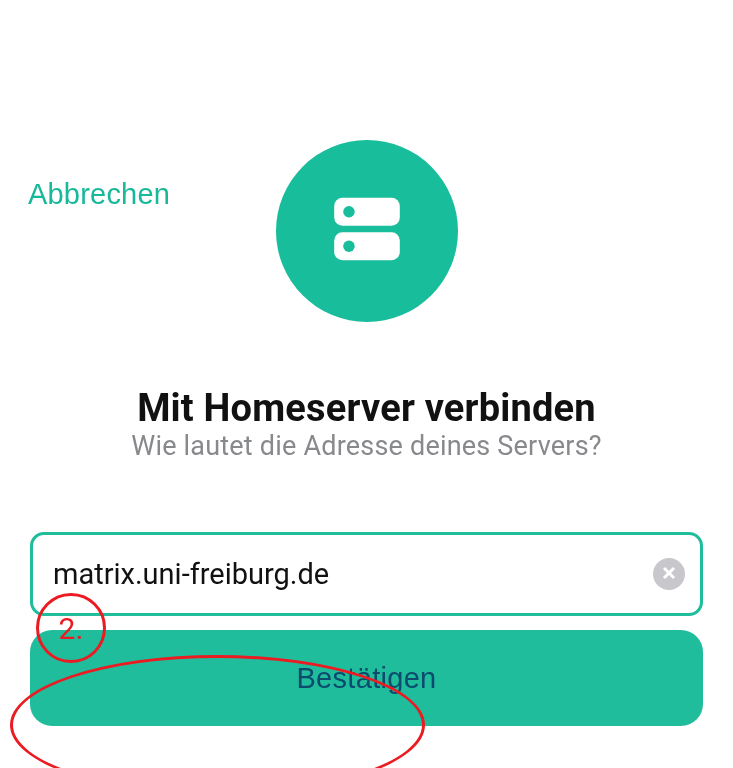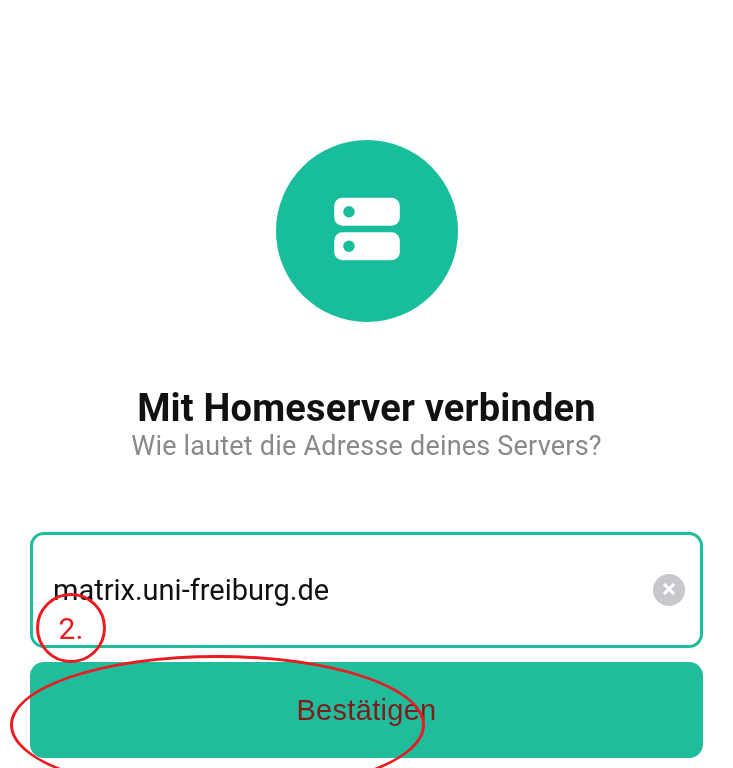--- a/index.html
+++ b/index.html
@@ -64,21 +64,21 @@
       font-weight: 400;
       color: #88898c;
       letter-spacing: 0.2px;
     }
     .input-wrap {
       position: relative;
       margin: 70px 30px 0 30px;
     }
     .server-input {
       width: 100%;
-      height: 116px;
+      height: 84px;
       border: 3px solid #1fbd9c;
       border-radius: 14px;
       font-size: 29px;
       padding: 0 60px 0 20px;
       color: #111;
       outline: none;
       background: #fff;
       font-family: inherit;
     }
     .clear-btn {
@@ -102,25 +102,25 @@
       height: 14px;
       stroke: #fff;
       stroke-width: 3;
     }
     .confirm-btn {
       display: block;
       margin: 14px 30px 0 30px;
       width: calc(100% - 60px);
       height: 96px;
       background: #1fbd9c;
-      color: #7f1d1d;
+      color: #0c4a6e;
       font-size: 29px;
       font-weight: 500;
       border: none;
-      border-radius: 14px;
+      border-radius: 22px;
       cursor: pointer;
       letter-spacing: 0.3px;
       text-align: center;
     }
     
     .anno-circle {
       position: absolute;
       border: 3px solid #eb1b22;
       border-radius: 50%;
       display: flex;
@@ -148,20 +148,21 @@
       border: 3px solid #eb1b22;
       border-radius: 50%;
       pointer-events: none;
     }
   </style>
 </head>
 <body>
 
 <div class="container">
 
+  <button class="cancel-btn">Abbrechen</button>
 
   <div class="icon-circle">
     <span>
       <svg viewBox="0 0 100 100">
         <rect x="10" y="12" width="80" height="34" rx="10" fill="#fff"></rect>
         <circle cx="28" cy="29" r="7" fill="#18bd9b"></circle>
         <rect x="10" y="54" width="80" height="34" rx="10" fill="#fff"></rect>
         <circle cx="28" cy="71" r="7" fill="#18bd9b"></circle>
       </svg>
     </span>

